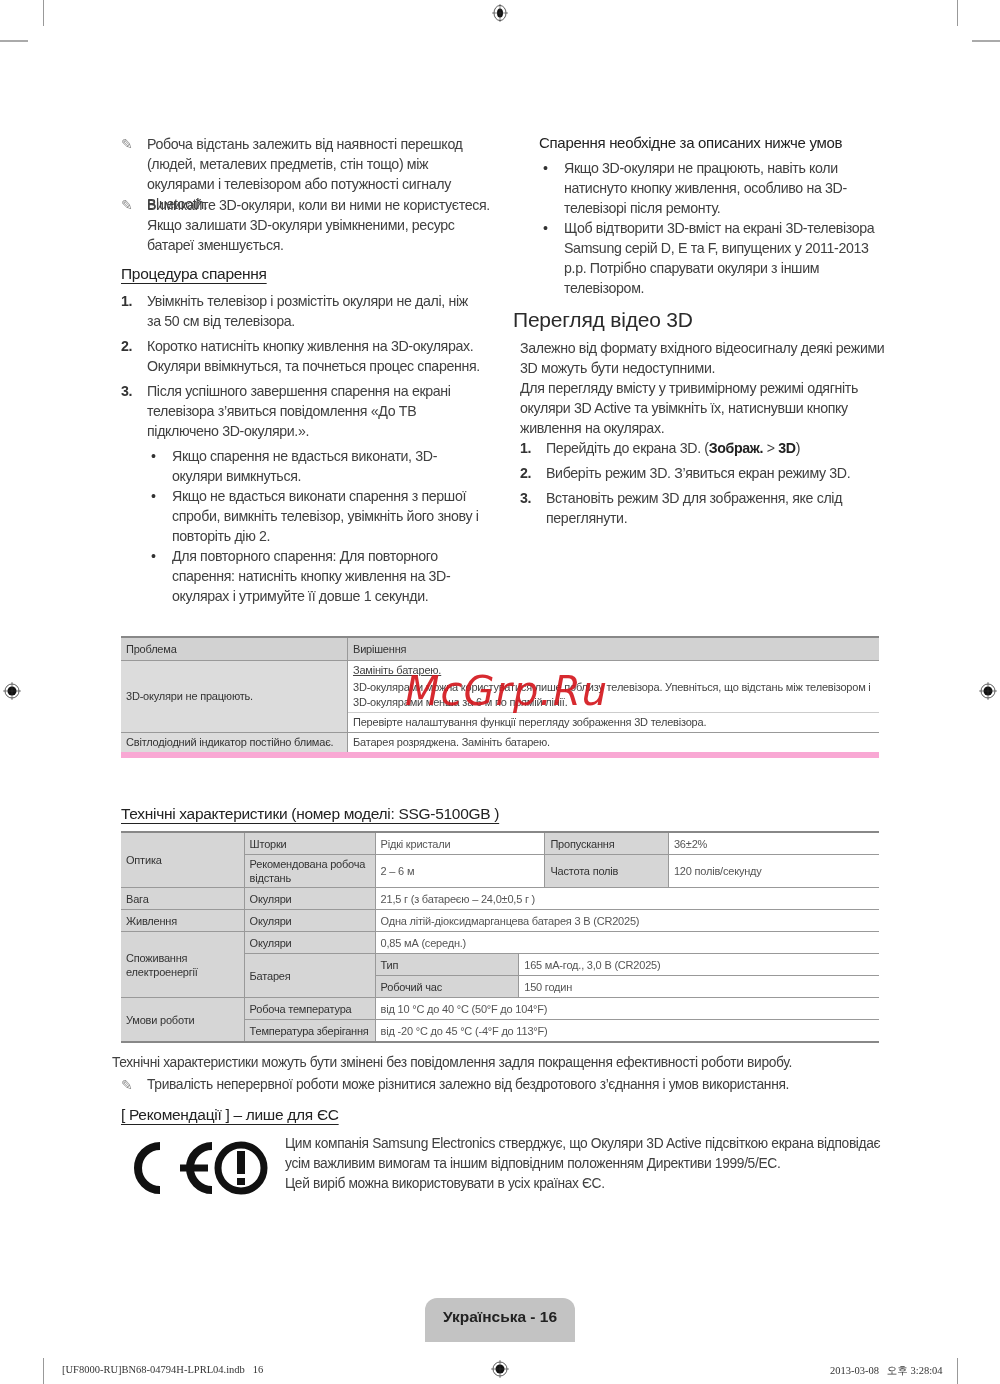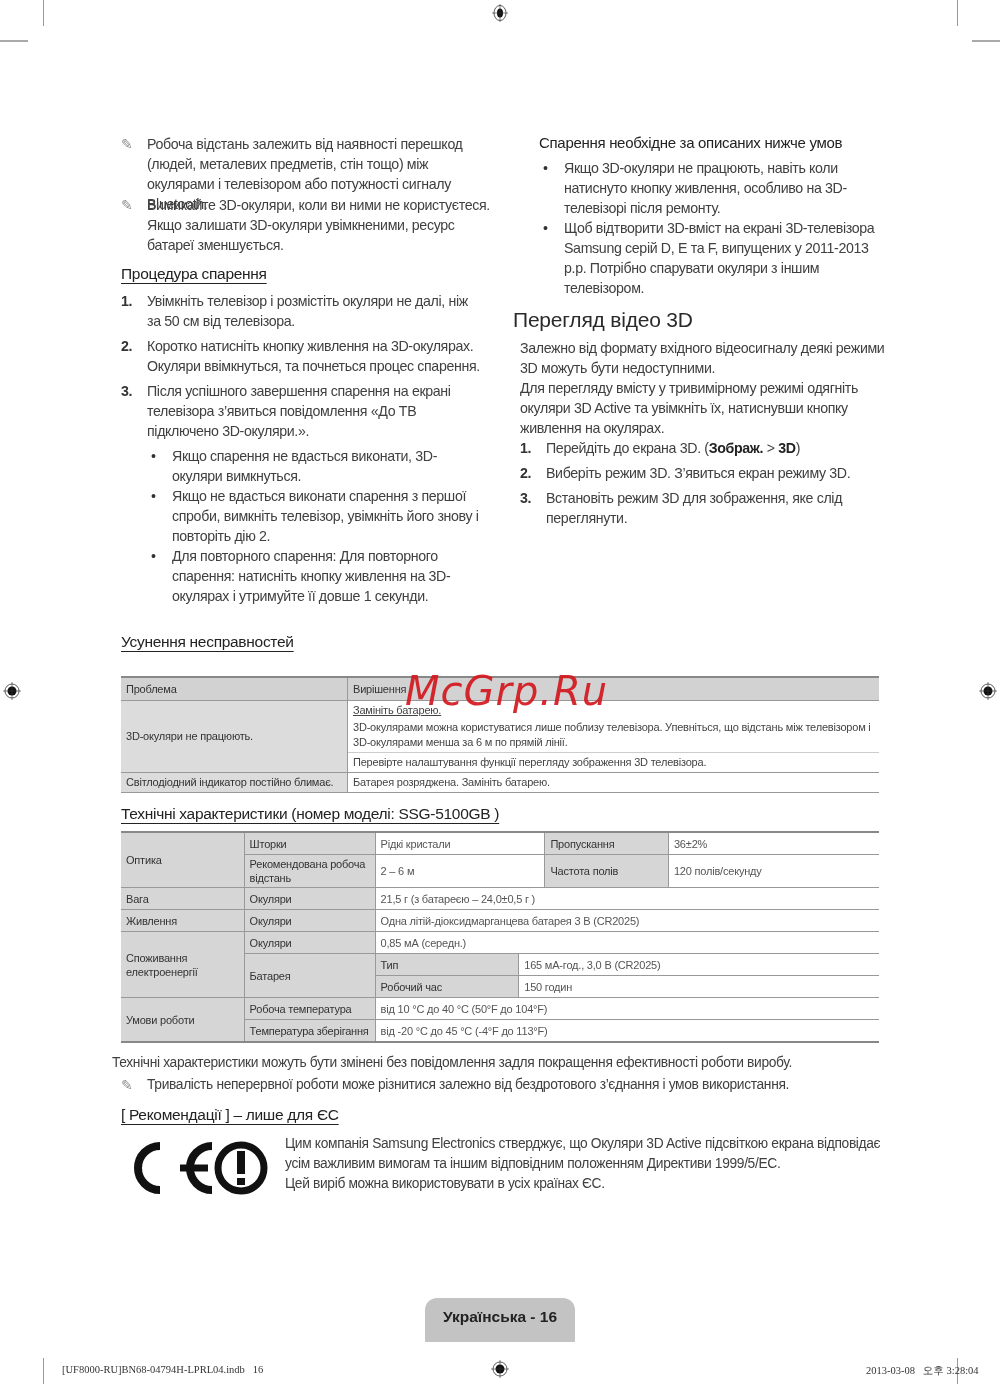--- a/index.html
+++ b/index.html
@@ -20,21 +20,21 @@
   .h1 { font-size: 21px; color: #2a2a2a; letter-spacing: -0.2px; }
   ol.steps { list-style: none; margin: 0; padding: 0; }
   ol.steps li { position: relative; padding-left: 26px; margin-bottom: 5px; }
   ol.steps li .num { position: absolute; left: 0; top: 0; font-weight: bold; color: #333; }
   ul.bul { list-style: none; margin: 0; padding: 0; }
   ul.bul li { position: relative; padding-left: 25px; }
   ul.bul li .dot { position: absolute; left: 4px; top: 0; color: #333; }
   b.kw { color: #222; }
   
   table { border-collapse: collapse; font-size: 11px; color: #444; letter-spacing: -0.2px; }
-  .trouble { position: absolute; left: 121px; top: 676px; width: 758px; border-top: 2px solid #888; border-bottom: 1px solid #f9a8d4; }
+  .trouble { position: absolute; left: 121px; top: 636px; width: 758px; border-top: 2px solid #888; border-bottom: 6px solid #f9a8d4; }
   .trouble th { background: #d2d2d2; text-align: left; font-weight: normal; color: #333; padding: 3px 5px; height: 16px; border-bottom: 1px solid #999; }
   .trouble td { padding: 2px 5px; vertical-align: middle; border-bottom: 1px solid #999; line-height: 15px; }
   .trouble td.prob { background: #dcdcdc; color: #333; width: 216px; border-right: 1px solid #999; }
   .trouble th.c1 { border-right: 1px solid #999; }
   .specs { position: absolute; left: 121px; top: 831px; width: 758px; border-top: 2px solid #888; border-bottom: 2px solid #888; }
   .specs td { border-bottom: 1px solid #999; border-right: 1px solid #999; padding: 2px 5px; line-height: 14px; height: 17px; vertical-align: middle; }
   .specs td.g { background: #d6d6d6; color: #333; }
   .specs td.v { background: #fff; color: #555; }
   .specs td.last { border-right: none; }
   .footer-tab { position: absolute; left: 425px; top: 1298px; width: 150px; height: 44px; background: #c3c3c3; border-radius: 12px 12px 0 0; text-align: center; }
@@ -227,13 +227,13 @@
 <div class="abs p" style="left:285px; top:1134px; width:610px; font-size:13.8px;">
   <div>Цим компанія Samsung Electronics стверджує, що Окуляри 3D Active підсвіткою екрана відповідає</div>
   <div>усім важливим вимогам та іншим відповідним положенням Директиви 1999/5/ЕС.</div>
   <div>Цей виріб можна використовувати в усіх країнах ЄС.</div>
 </div>
 
 <div class="footer-tab">
   <span>Українська - 16</span>
 </div>
 <div class="abs slug" style="left:62px; top:1364px; white-space:pre;">[UF8000-RU]BN68-04794H-LPRL04.indb   16</div>
-<div class="abs slug" style="left:830px; top:1364px; white-space:pre;margin-left:36px;">2013-03-08   오후 3:28:04</div>
+<div class="abs slug" style="left:830px; top:1364px; white-space:pre;">2013-03-08   오후 3:28:04</div>
 
 </body></html>

